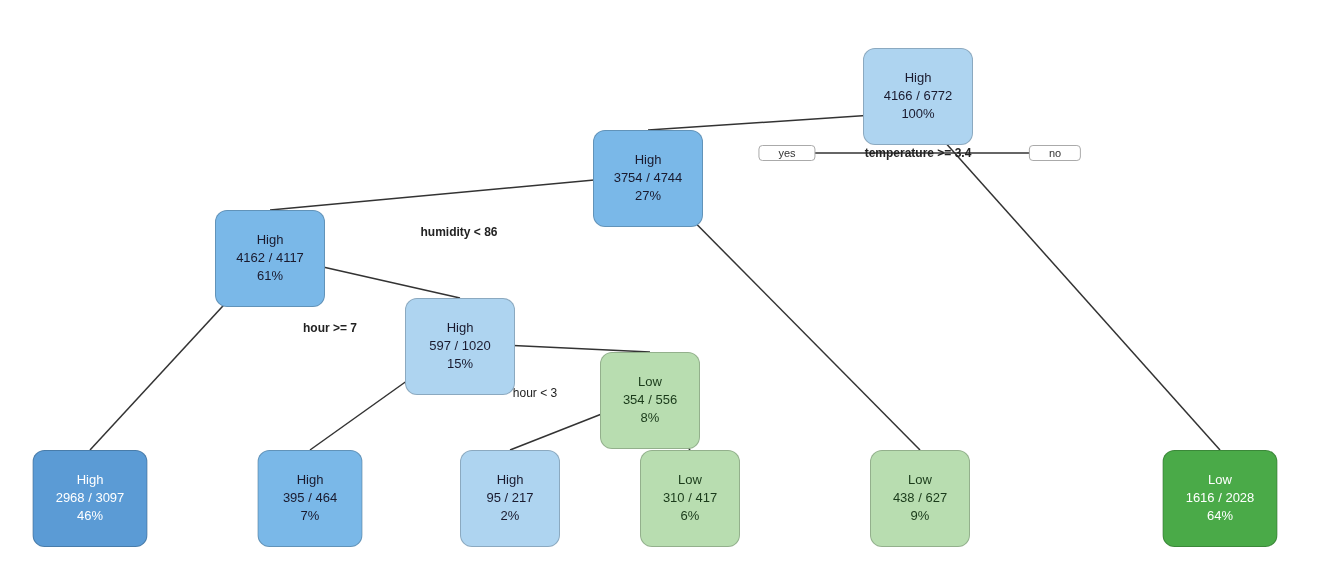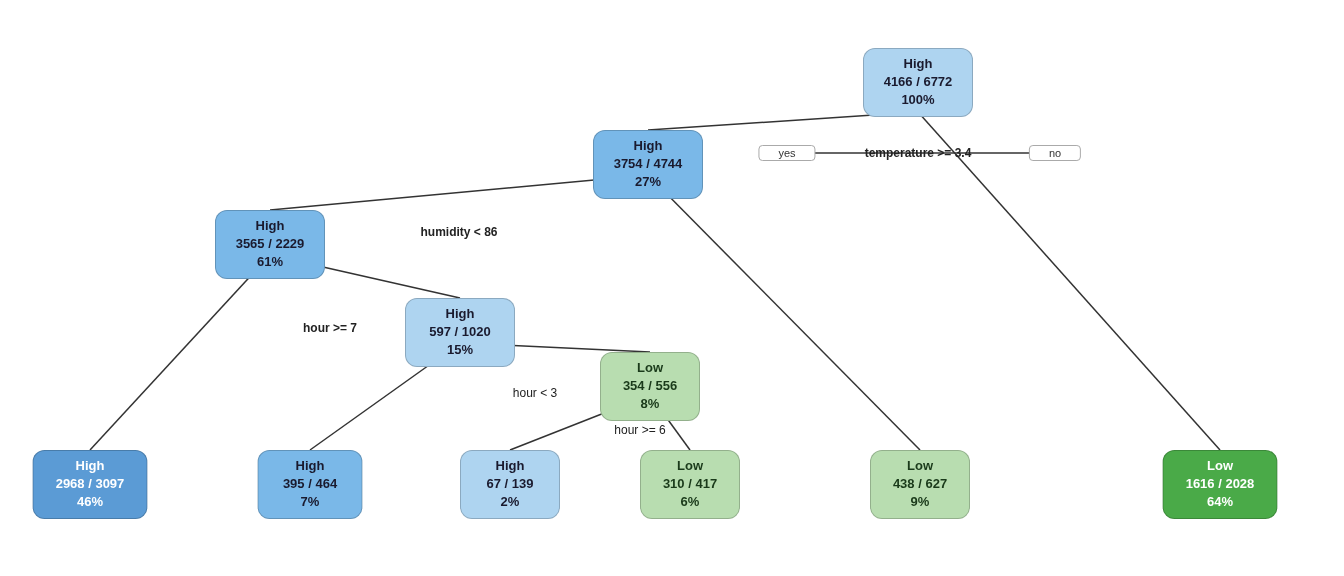--- a/index.html
+++ b/index.html
@@ -21,23 +21,23 @@
       top: 0; left: 0;
       width: 1344px;
       height: 576px;
       pointer-events: none;
     }
     .node {
       position: absolute;
       border-radius: 12px;
       text-align: center;
       font-size: 13px;
-      font-weight: 700;
+      font-weight: 400;
       line-height: 1.4;
-      padding: 6px 10px;
+      padding: 20px 10px;
       border: 1.5px solid rgba(0,0,0,0.2);
       transform: translate(-50%, 0);
     }
     .node-blue-dark {
       background: #5b9bd5;
       color: #1a1a2e;
     }
     .node-blue-mid {
       background: #7ab8e8;
       color: #1a1a2e;
@@ -122,21 +122,21 @@
   </div>
 
   <div class="node node-blue-mid" style="left: 648px; top: 130px; width: 110px;">
     <div>High</div>
     <div>3754 / 4744</div>
     <div>27%</div>
   </div>
 
   <div class="node node-blue-mid" style="left: 270px; top: 210px; width: 110px;">
     <div>High</div>
-    <div>3565 / 2229</div>
+    <div>4162 / 4117</div>
     <div>61%</div>
   </div>
 
   <div class="node node-blue-light" style="left: 460px; top: 298px; width: 110px;">
     <div>High</div>
     <div>597 / 1020</div>
     <div>15%</div>
   </div>
 
   <div class="node node-green-light" style="left: 650px; top: 352px; width: 100px;">
@@ -152,21 +152,21 @@
   </div>
 
   <div class="node node-blue-mid" style="left: 310px; top: 450px; width: 105px;">
     <div>High</div>
     <div>395 / 464</div>
     <div>7%</div>
   </div>
 
   <div class="node node-blue-light" style="left: 510px; top: 450px; width: 100px;">
     <div>High</div>
-    <div>67 / 139</div>
+    <div>95 / 217</div>
     <div>2%</div>
   </div>
 
   <div class="node node-green-light" style="left: 690px; top: 450px; width: 100px;">
     <div>Low</div>
     <div>310 / 417</div>
     <div>6%</div>
   </div>
 
   <div class="node node-green-light" style="left: 920px; top: 450px; width: 100px;">

